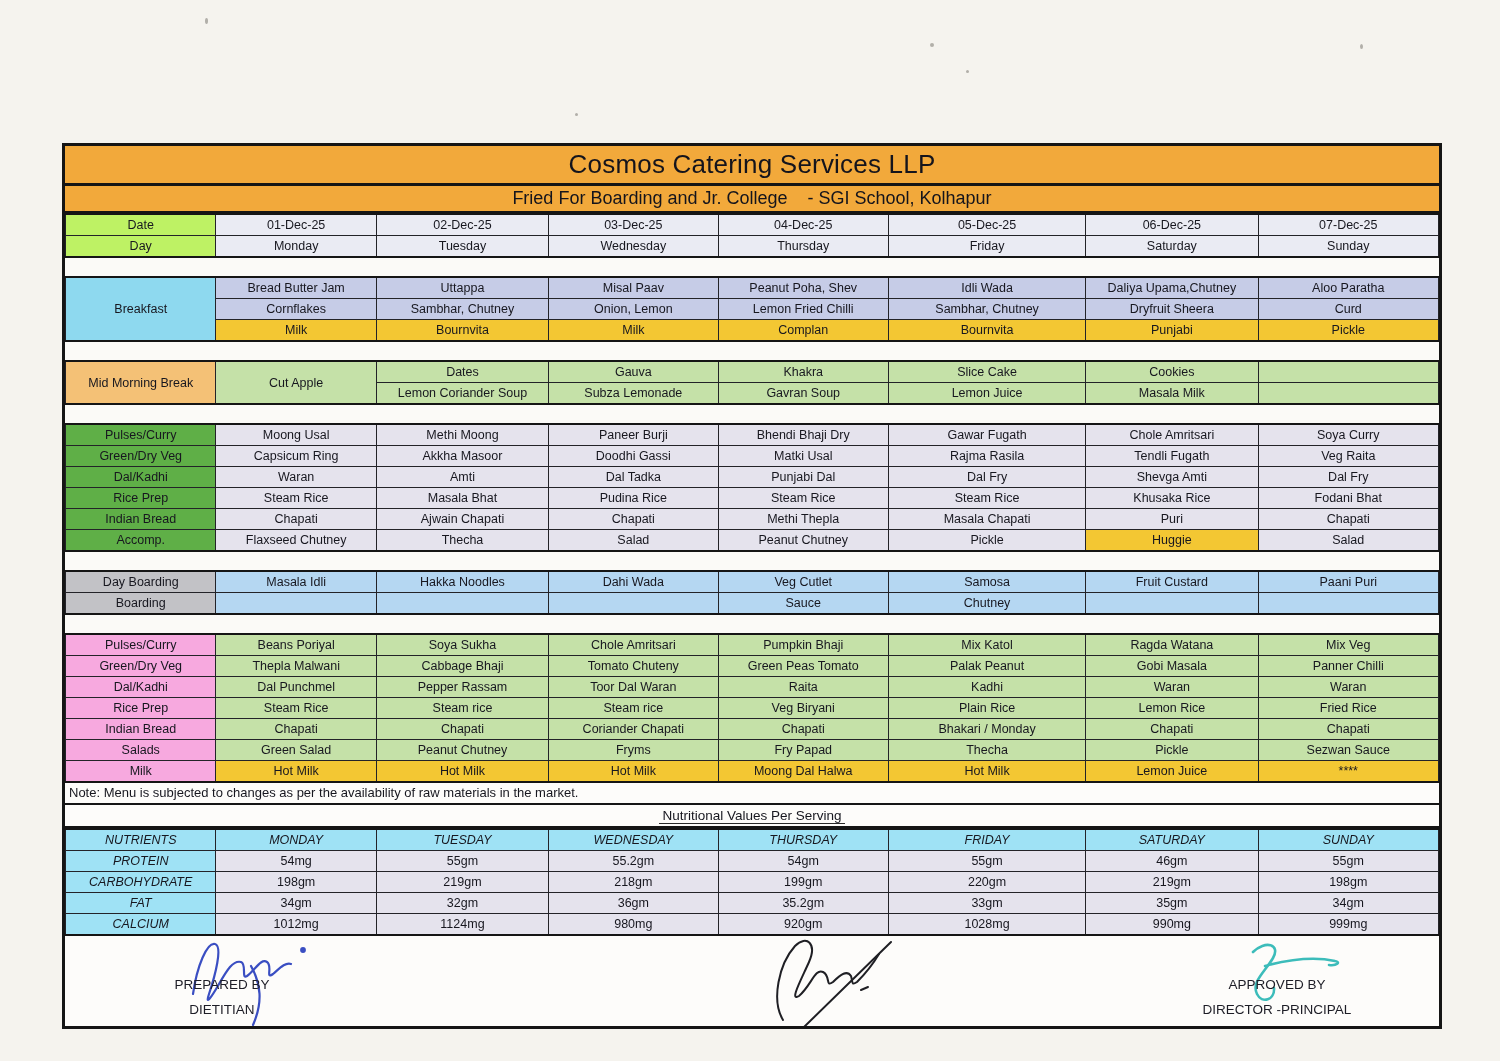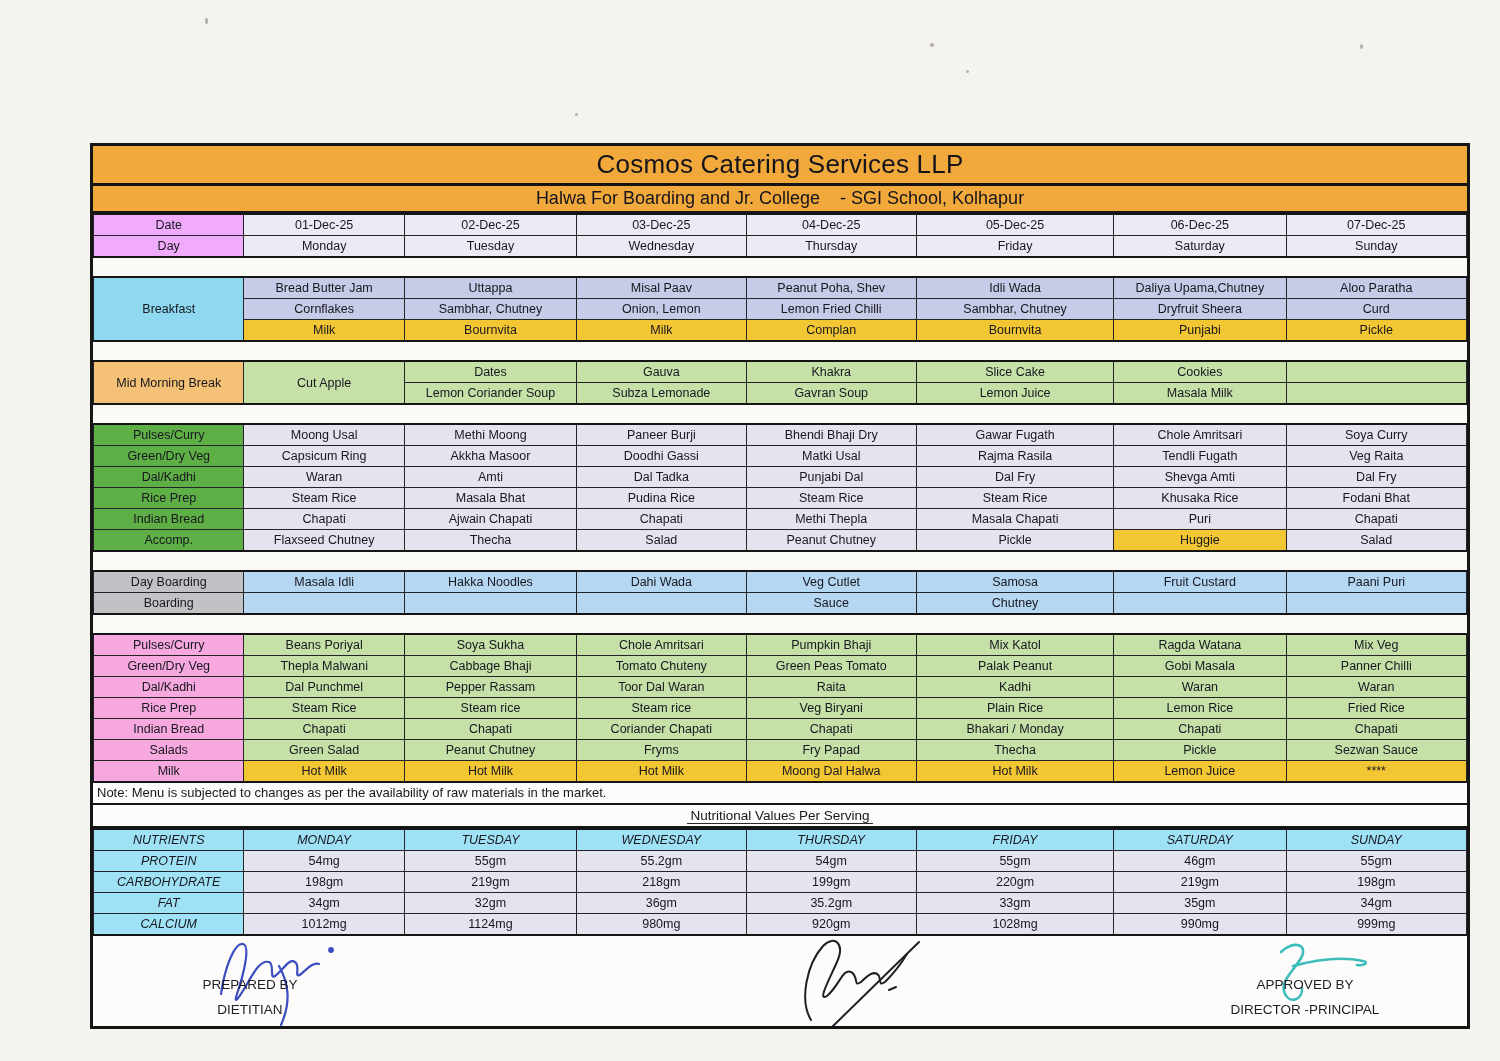--- a/index.html
+++ b/index.html
@@ -4,21 +4,21 @@
 <style>
   html,body{margin:0;padding:0;}
   body{
     width:1500px;height:1061px;position:relative;
     background:#f5f3ee;
     font-family:"Liberation Sans", sans-serif;
     color:#17171f;
     overflow:hidden;
   }
   .sheet{
-    position:absolute;left:90px;top:143px;width:1374px;
+    position:absolute;left:62px;top:143px;width:1374px;
     border:3px solid #151515;background:#fbfaf7;
   }
   .banner-title{
     background:var(--banner_orange);border-bottom:3px solid #151515;
     height:37px;line-height:37px;text-align:center;
     font-size:26px;letter-spacing:.2px;color:#14141c;
   }
   .banner-sub{
     background:var(--banner_orange);border-bottom:2px solid #151515;
     height:25px;line-height:25px;text-align:center;
@@ -33,21 +33,21 @@
   }
   .gap{height:18px;background:#fbfaf7;}
   
   .lbl-cyan{background:var(--label_cyan);}
   .lbl-morn{background:var(--label_orange);}
   .lbl-green{background:var(--label_green);}
   .lbl-gray{background:var(--label_gray);text-align:left;padding-left:5px;}
   .lbl-pink{background:var(--label_pink);}
   .lbl-nutri{background:var(--nutrients_cyan);font-style:italic;}
   .c-head{background:var(--cell_header);}
-  .c-headlbl{background:#f0abfc;}
+  .c-headlbl{background:#bef264;}
   .c-peri{background:var(--cell_periwinkle);}
   .c-yellow{background:var(--cell_yellow);}
   .c-green{background:var(--cell_green);}
   .c-lav{background:var(--cell_lavender);}
   .c-blue{background:var(--cell_blue);}
   .note-row{
     border-bottom:2px solid #151515;background:#fdfcfa;
     height:20px;line-height:20px;font-size:13px;padding-left:4px;text-align:left;
   }
   .nv-head{
@@ -65,21 +65,21 @@
 
 <div class="speck" style="left:205px;top:18px;width:3px;height:6px;"></div>
 <div class="speck" style="left:930px;top:43px;width:4px;height:4px;"></div>
 <div class="speck" style="left:966px;top:70px;width:3px;height:3px;"></div>
 <div class="speck" style="left:1360px;top:44px;width:3px;height:5px;"></div>
 <div class="speck" style="left:575px;top:113px;width:3px;height:3px;"></div>
 
 <div class="sheet">
 
   <div class="banner-title">Cosmos Catering Services LLP</div>
-  <div class="banner-sub">Halwa For Boarding and Jr. College    - SGI School, Kolhapur</div>
+  <div class="banner-sub">Fried For Boarding and Jr. College    - SGI School, Kolhapur</div>
 
   <table class="grid sec">
       <colgroup>
         <col style="width: 10.96%;">
         <col style="width: 11.68%;">
         <col style="width: 12.55%;">
         <col style="width: 12.34%;">
         <col style="width: 12.41%;">
         <col style="width: 14.37%;">
         <col style="width: 12.55%;">

